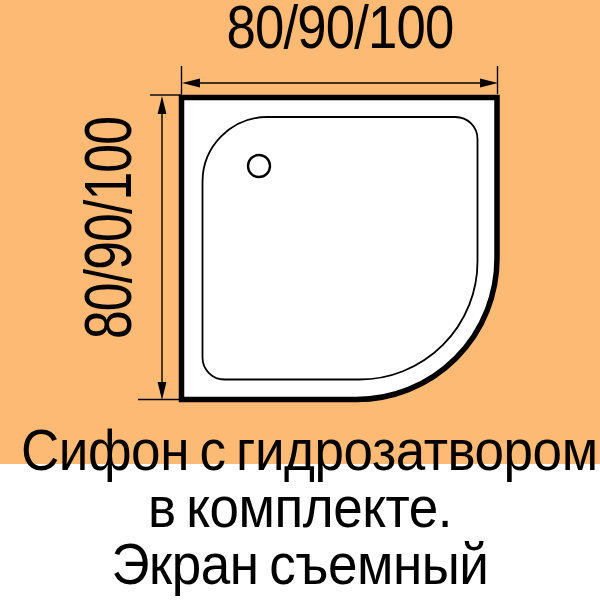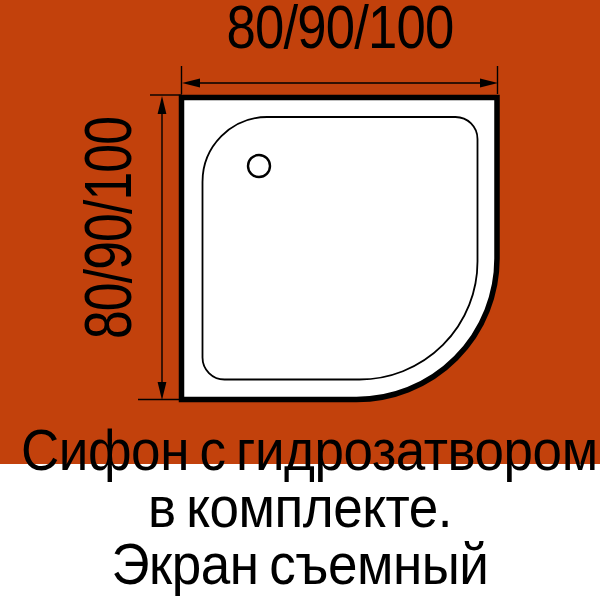--- a/index.html
+++ b/index.html
@@ -7,21 +7,21 @@
     padding: 0;
     width: 600px;
     height: 600px;
     overflow: hidden;
     background: #ffffff;
   }
   .canvas {
     position: relative;
     width: 600px;
     height: 464px;
-    background: #c2410c;
+    background: #fdba74;
     font-family: "Liberation Sans", sans-serif;
     color: #000000;
   }
   .diagram-svg {
     position: absolute;
     left: 0;
     top: 0;
   }
   .dim-label {
     position: absolute;

